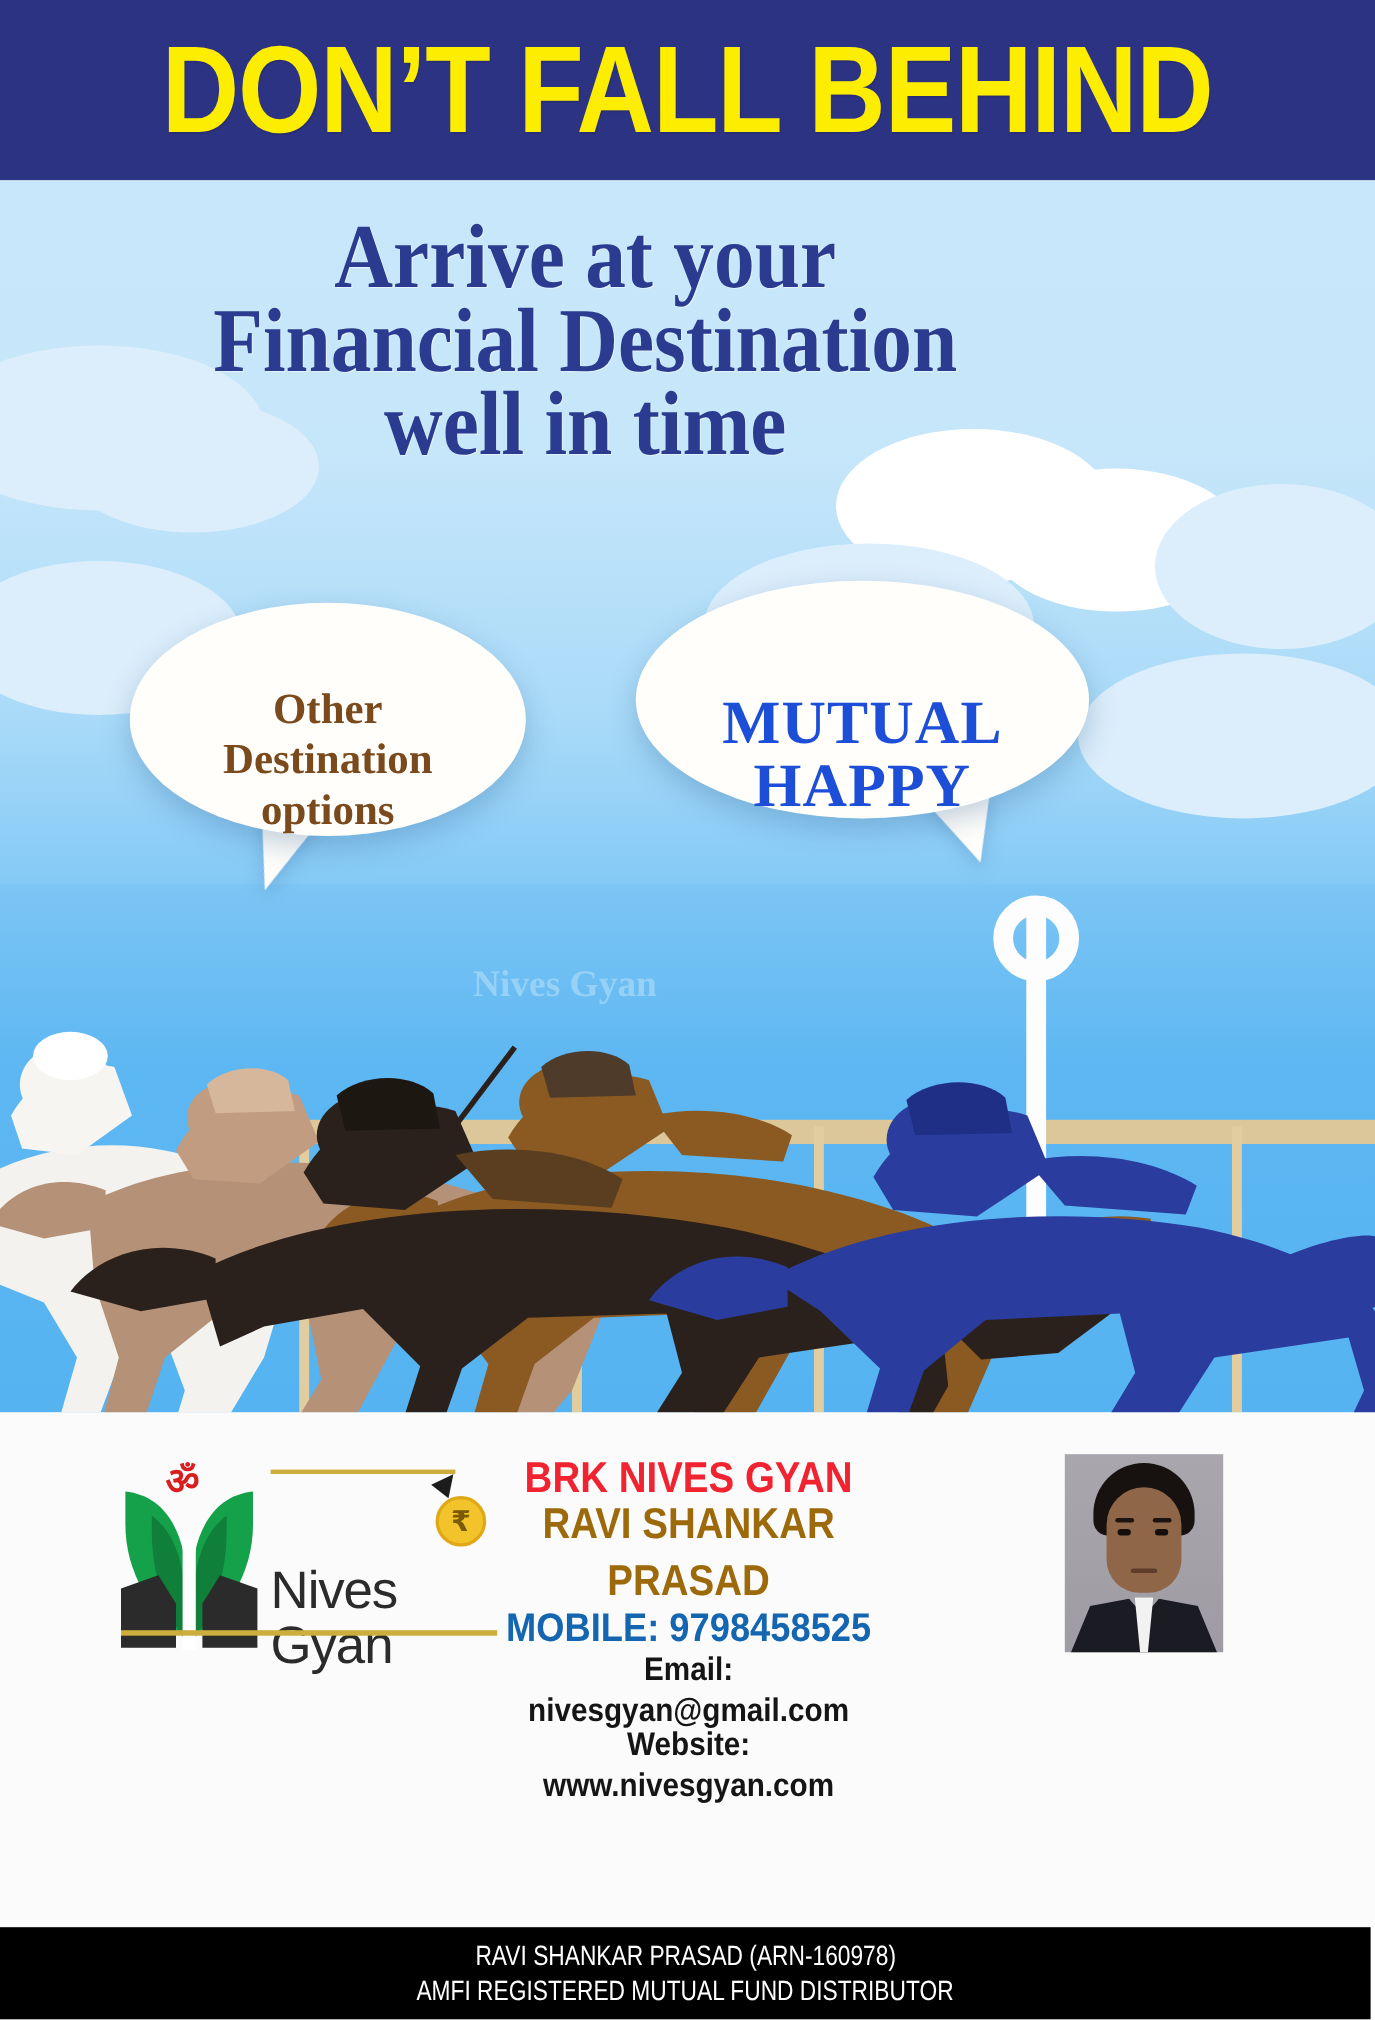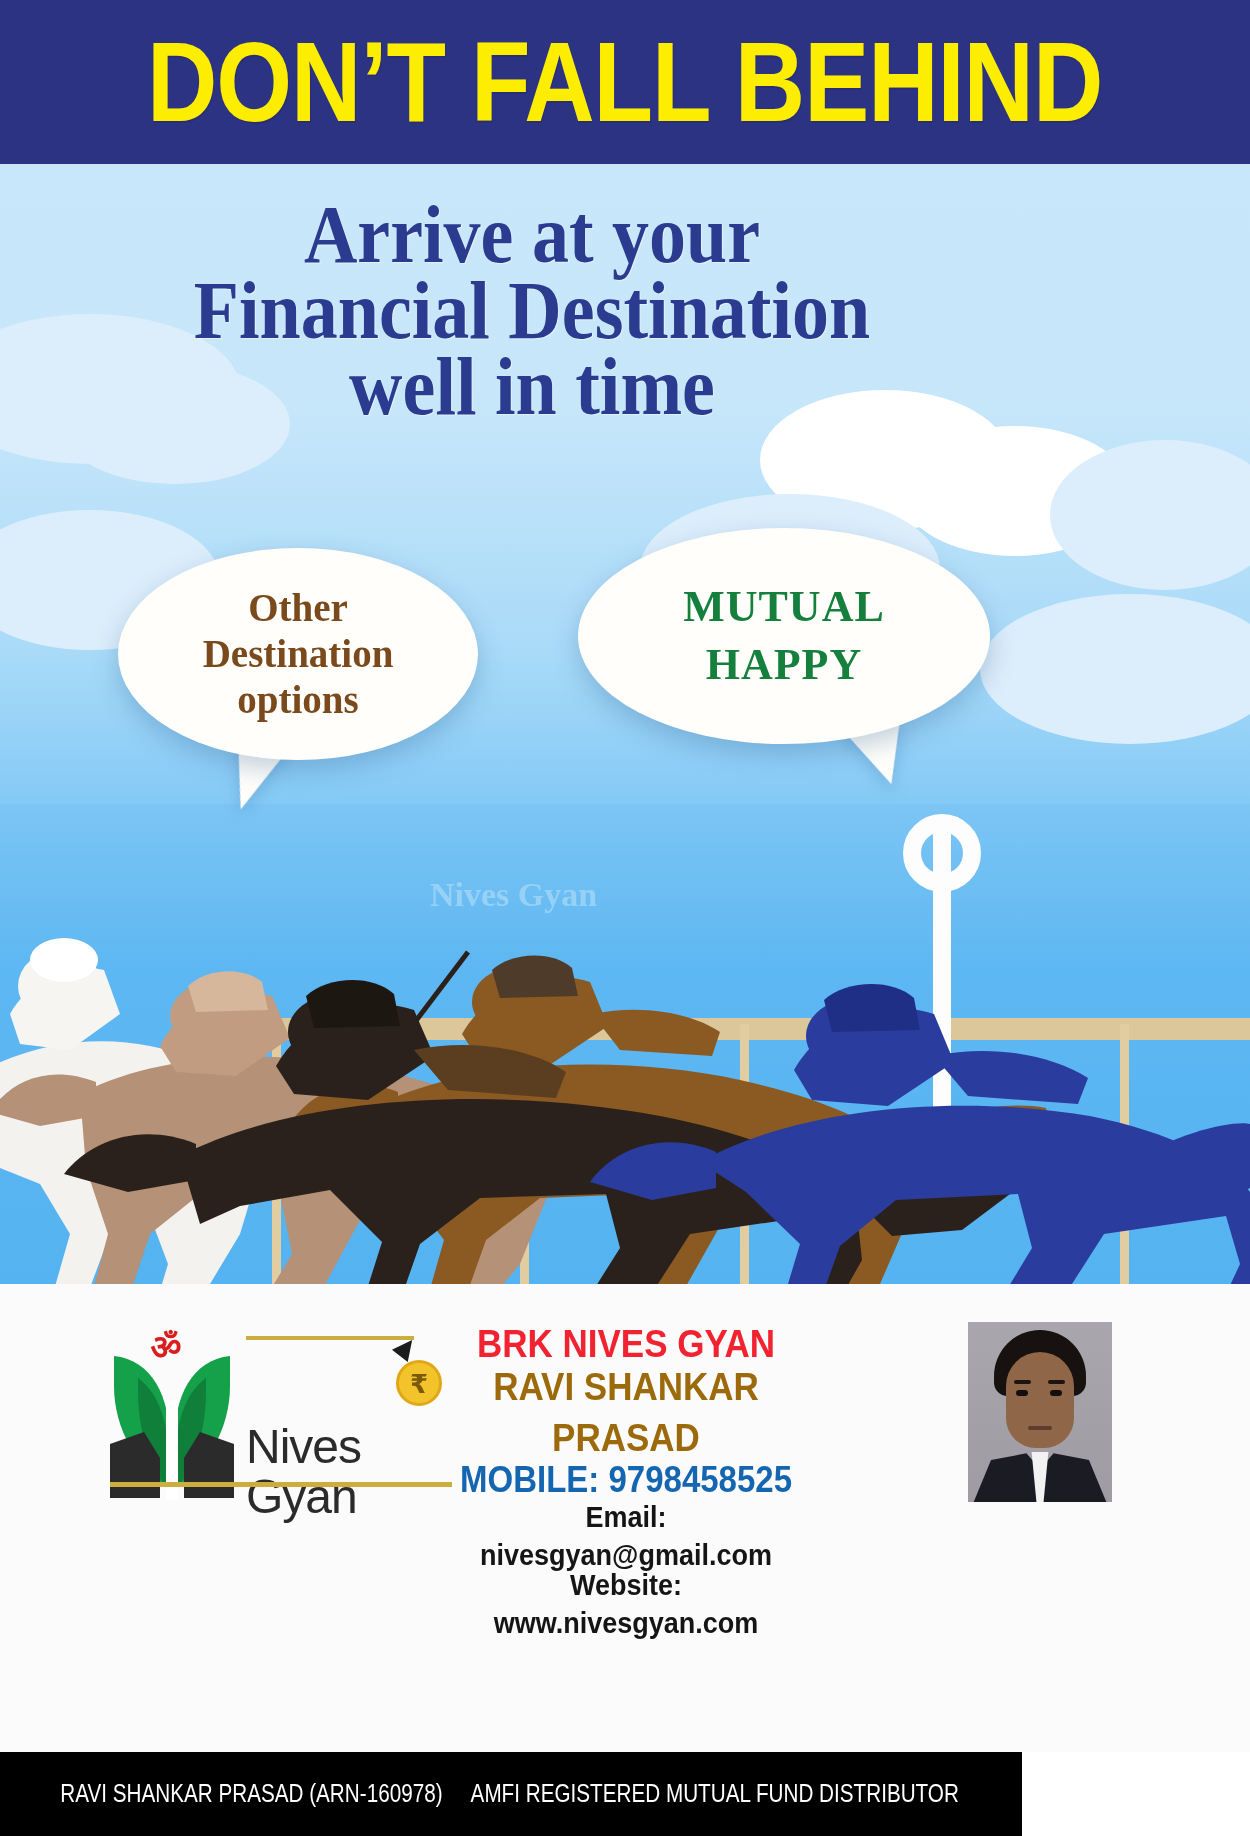--- a/index.html
+++ b/index.html
@@ -57,21 +57,21 @@
     text-shadow:1px 1px 0 rgba(255,255,255,.45);
   }
   .headline div { transform:scaleY(1.12); }
 
   
   .bubble {
     position:absolute;
     background:#fffefb;
     border-radius:50%;
     box-shadow:0 10px 26px rgba(40,90,140,.28);
-    display:flex; align-items:center; justify-content:center;
+    display:flex; align-items:flex-end; justify-content:center;
     text-align:center;
   }
   .bubble-left {
     left:118px; top:384px; width:360px; height:212px;
   }
   .bubble-left .btxt {
     font-family:"Liberation Serif", serif;
     font-weight:bold;
     color:#7a4a1c;
     font-size:39px;
@@ -85,22 +85,22 @@
     border-top:78px solid #fffefb;
     transform:rotate(8deg);
     filter:drop-shadow(0 8px 8px rgba(40,90,140,.22));
   }
   .bubble-right {
     left:578px; top:364px; width:412px; height:216px;
   }
   .bubble-right .btxt {
     font-family:"Liberation Serif", serif;
     font-weight:bold;
-    color:#15803d;
-    font-size:44px;
+    color:#1d4ed8;
+    font-size:56px;
     line-height:58px;
     letter-spacing:1px;
   }
   .tail-right {
     position:absolute; left:840px; top:556px;
     width:0;height:0;
     border-left:48px solid transparent;
     border-right:16px solid transparent;
     border-top:66px solid #fffefb;
     transform:rotate(-6deg);
@@ -221,23 +221,23 @@
     clip-path:polygon(0% 100%, 14% 18%, 40% 6%, 50% 34%, 60% 6%, 86% 18%, 100% 100%);
   }
   .p-shirt {
     position:absolute; left:58px; top:130px; width:28px; height:52px;
     background:#f2f2f2;
     clip-path:polygon(20% 0%, 80% 0%, 62% 100%, 38% 100%);
   }
 
   
   .bottombar {
-    position:absolute; left:0; top:1752px; width:1022px; height:84px;
+    position:absolute; left:0; top:1752px; width:1246px; height:84px;
     background:#000000;
-    display:flex; flex-direction:row; align-items:center; justify-content:center;
+    display:flex; flex-direction:column; align-items:center; justify-content:center;
   }
   .bottombar div {
     color:#ffffff; font-size:22px; line-height:32px;
     transform:scaleX(.94) scaleY(1.15);
     font-family:"Liberation Sans", sans-serif;
   }
 
   
   .watermark {
     position:absolute; left:430px; top:712px;

